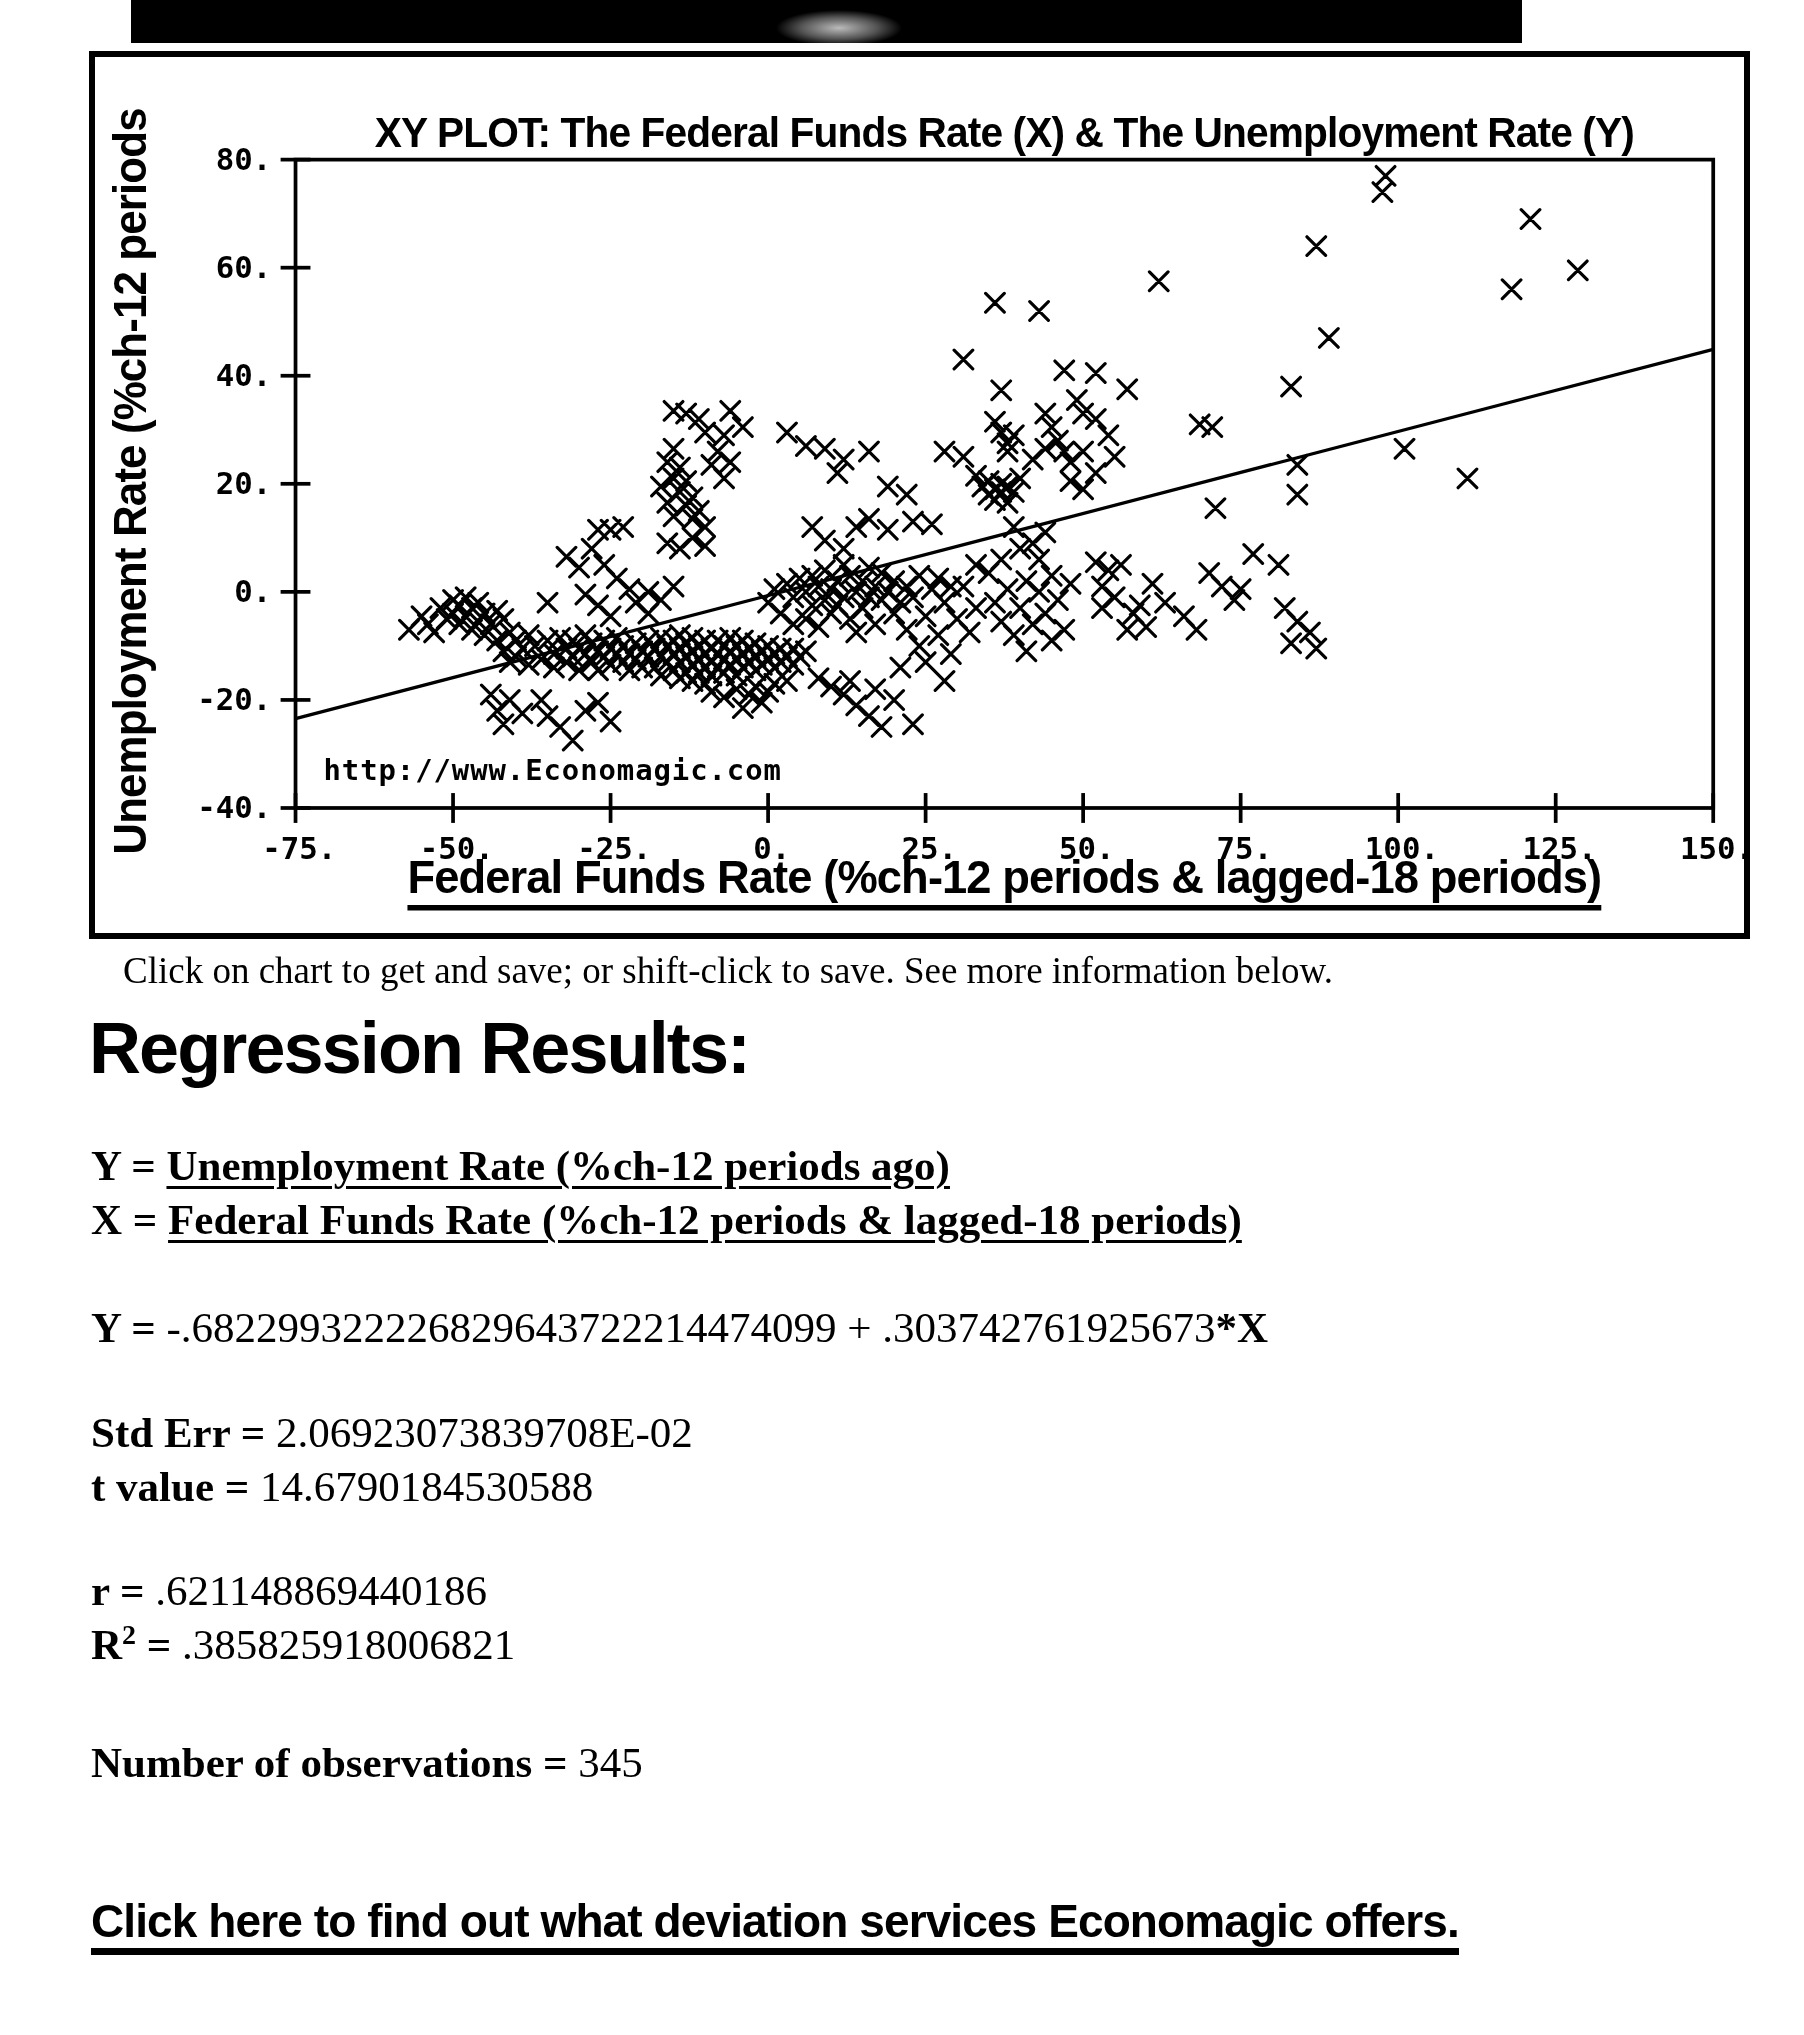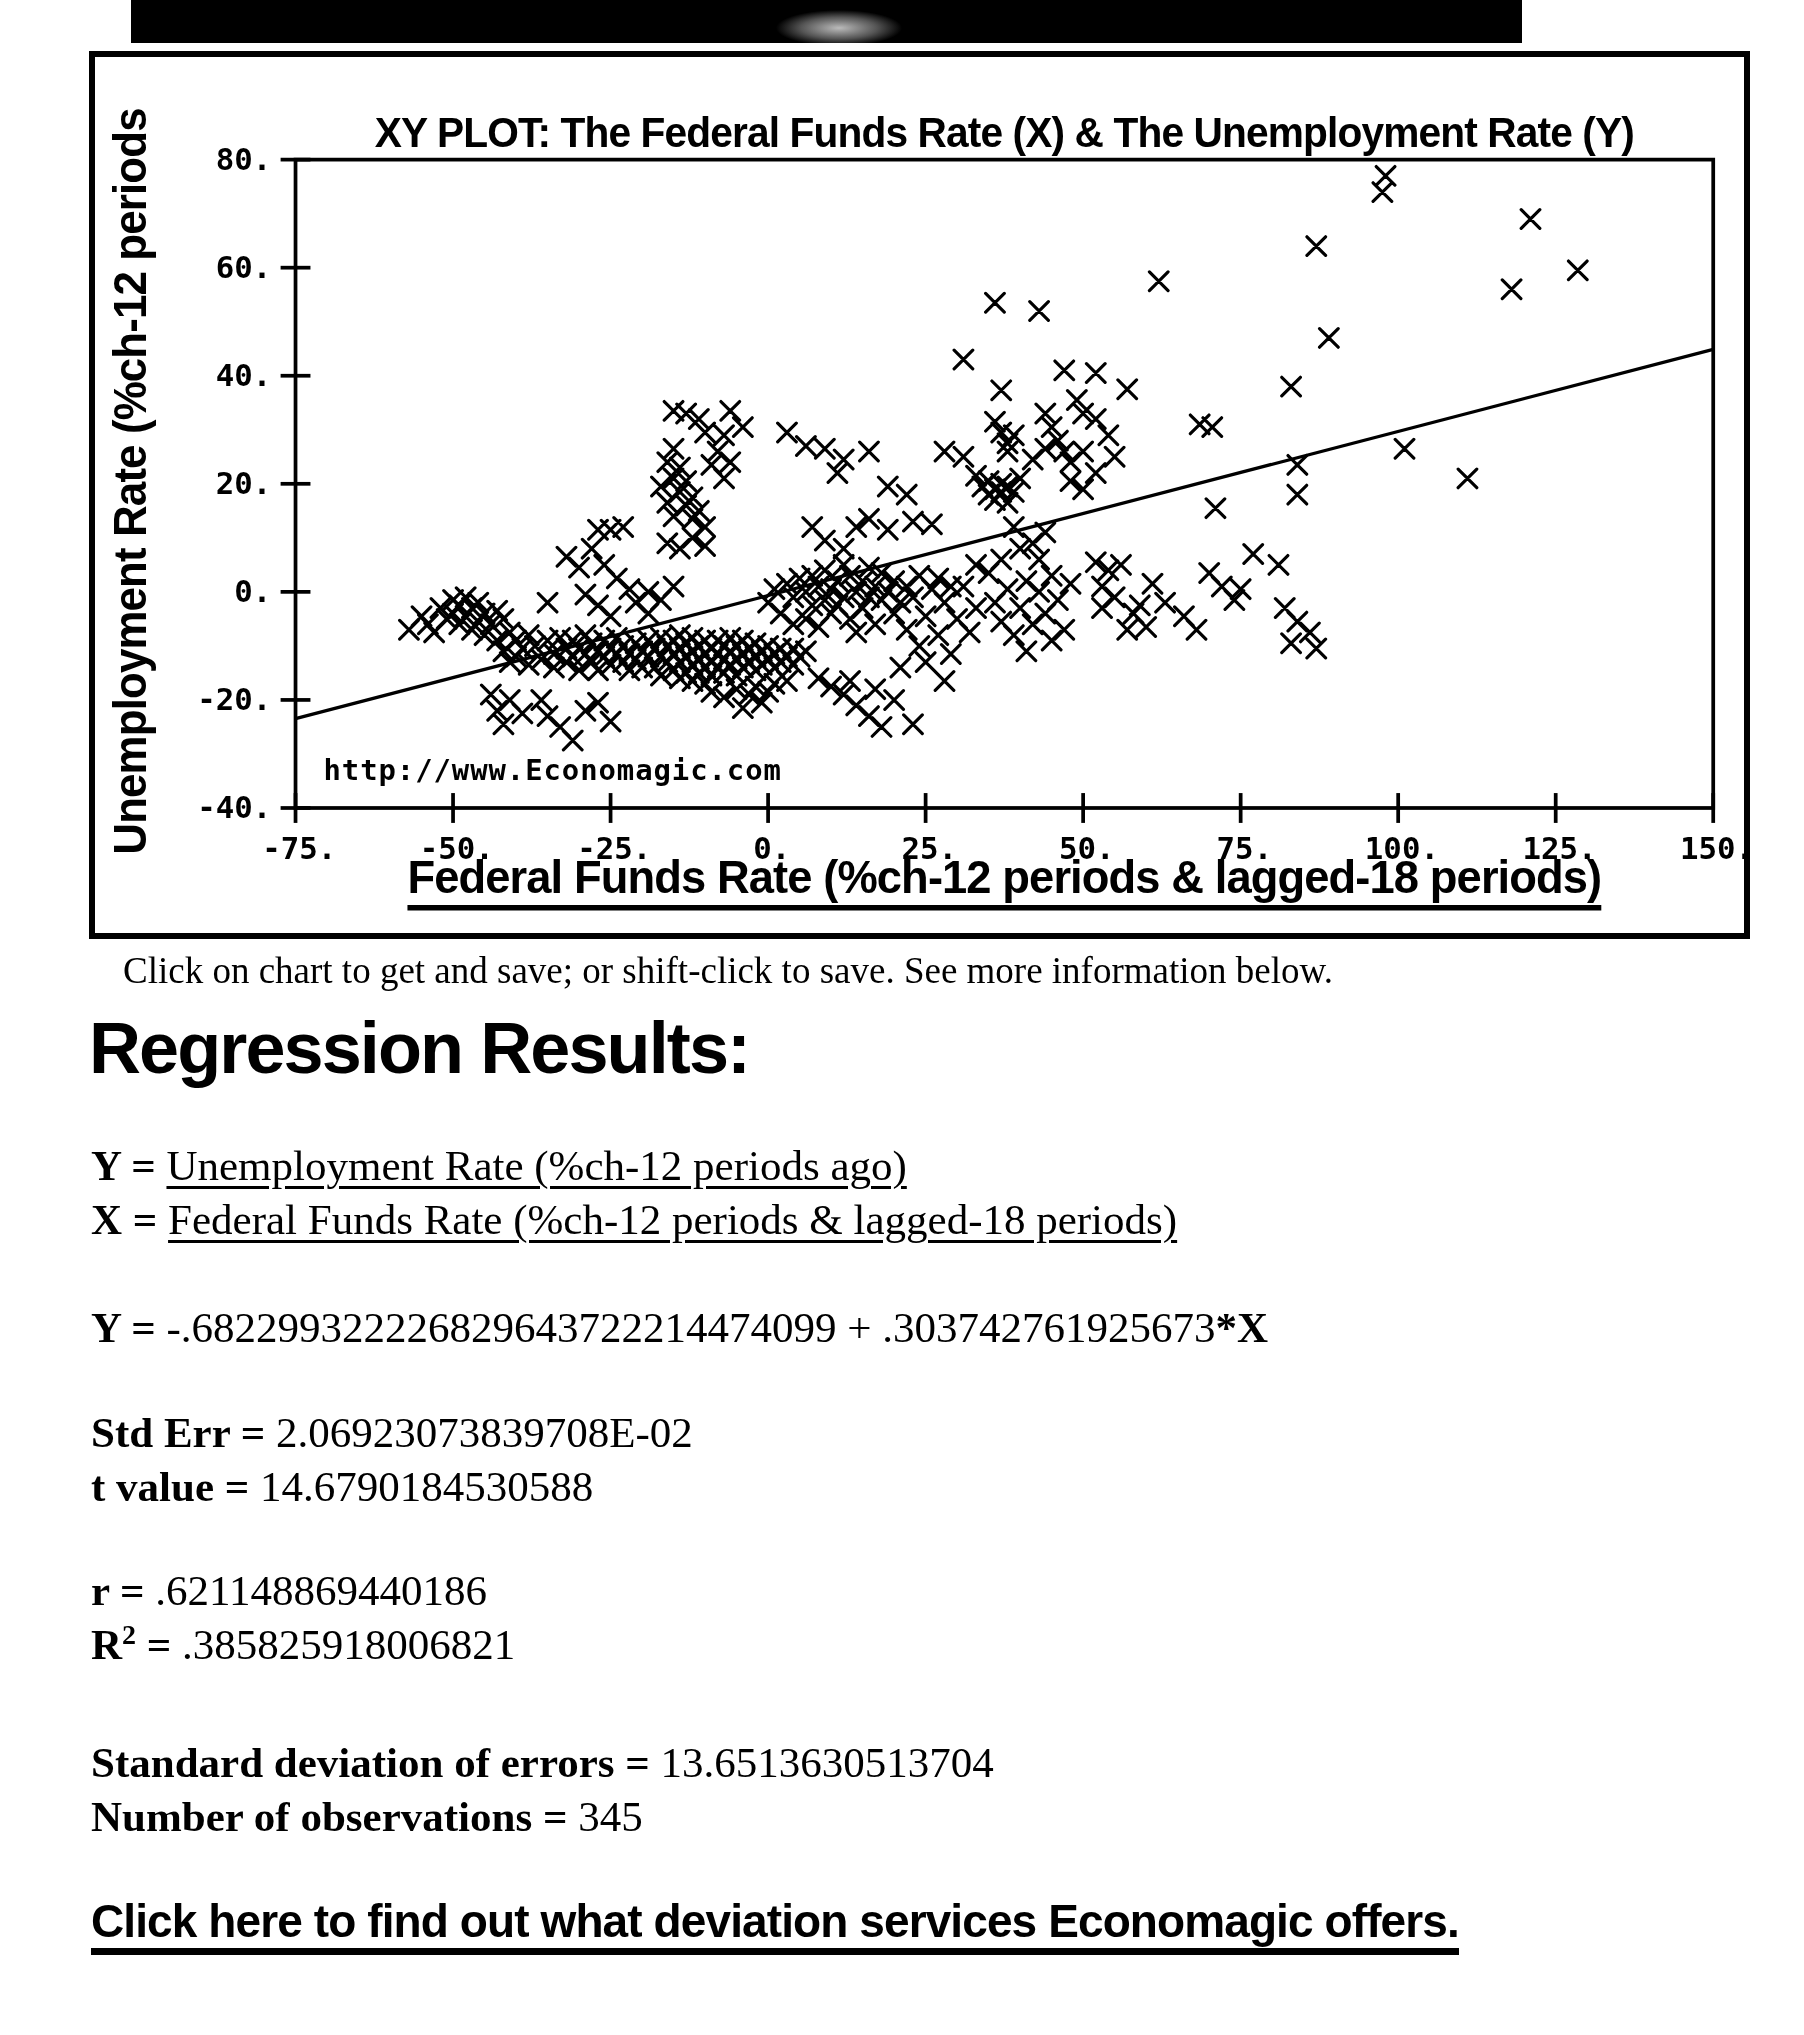--- a/index.html
+++ b/index.html
@@ -16,21 +16,21 @@
             border:6.5px solid #000;background:#fff;box-sizing:border-box;}
   #plot{position:absolute;left:0;top:0;width:100%;height:100%;}
   svg text{fill:#000;}
   .t-title{font-family:"Liberation Sans",sans-serif;font-weight:700;font-size:46px;letter-spacing:-1px;}
   .t-axis{font-family:"Liberation Sans",sans-serif;font-weight:700;font-size:50px;letter-spacing:-1px;}
   .t-tick{font-family:"DejaVu Sans Mono",monospace;font-weight:700;font-size:33px;}
   .t-mark{font-family:"DejaVu Sans Mono",monospace;font-weight:700;font-size:31px;letter-spacing:1px;}
   
   .serifline{position:absolute;left:91px;font-size:43px;line-height:54px;}
   .b{font-weight:700;}
-  .lnk{font-weight:400;text-decoration:underline;text-decoration-thickness:2.8px;text-underline-offset:5.6px;}
+  .lnk{font-weight:700;text-decoration:underline;text-decoration-thickness:2.8px;text-underline-offset:5.6px;}
   #caption{position:absolute;left:91px;top:949px;font-size:37px;margin-left:32px;}
   #heading{position:absolute;left:89px;top:1007px;font-family:"Liberation Sans",sans-serif;
            font-weight:700;font-size:72px;letter-spacing:-1.9px;}
   #deflines{top:1139px;}
   #eqline{top:1301px;}
   #stdblock{top:1406px;}
   #rblock{top:1564px;}
   #sdblock{top:1736px;}
   sup{font-size:28px;vertical-align:super;line-height:0;}
   #footerlink{position:absolute;left:91px;top:1894px;font-family:"Liberation Sans",sans-serif;
@@ -111,21 +111,20 @@
     <div><span class="b">Std Err =</span> <span>2.06923073839708E-02</span></div>
     <div><span class="b">t value =</span> <span>14.6790184530588</span></div>
   </div>
 
   <div class="serifline" id="rblock">
     <div><span class="b">r =</span> <span>.621148869440186</span></div>
     <div><span class="b"><span>R</span><sup>2</sup> <span>=</span></span> <span>.385825918006821</span></div>
   </div>
 
   <div class="serifline" id="sdblock">
-    <div><span class="b">Standard deviation of errors =</span> <span>13.6513630513704</span></div>
     <div><span class="b">Number of observations =</span> <span>345</span></div>
   </div>
 
   <div id="footerlink">
     <a>Click here to find out what deviation services Economagic offers.</a>
   </div>
 
 </div>
 
 

